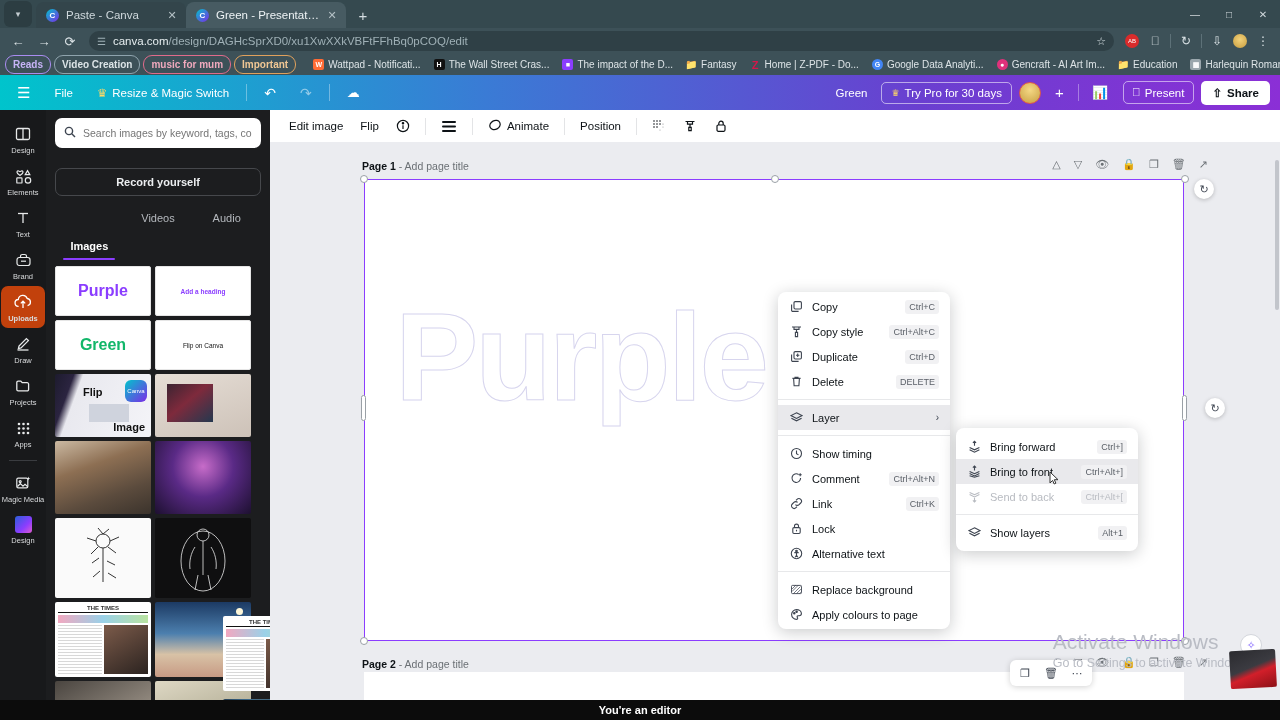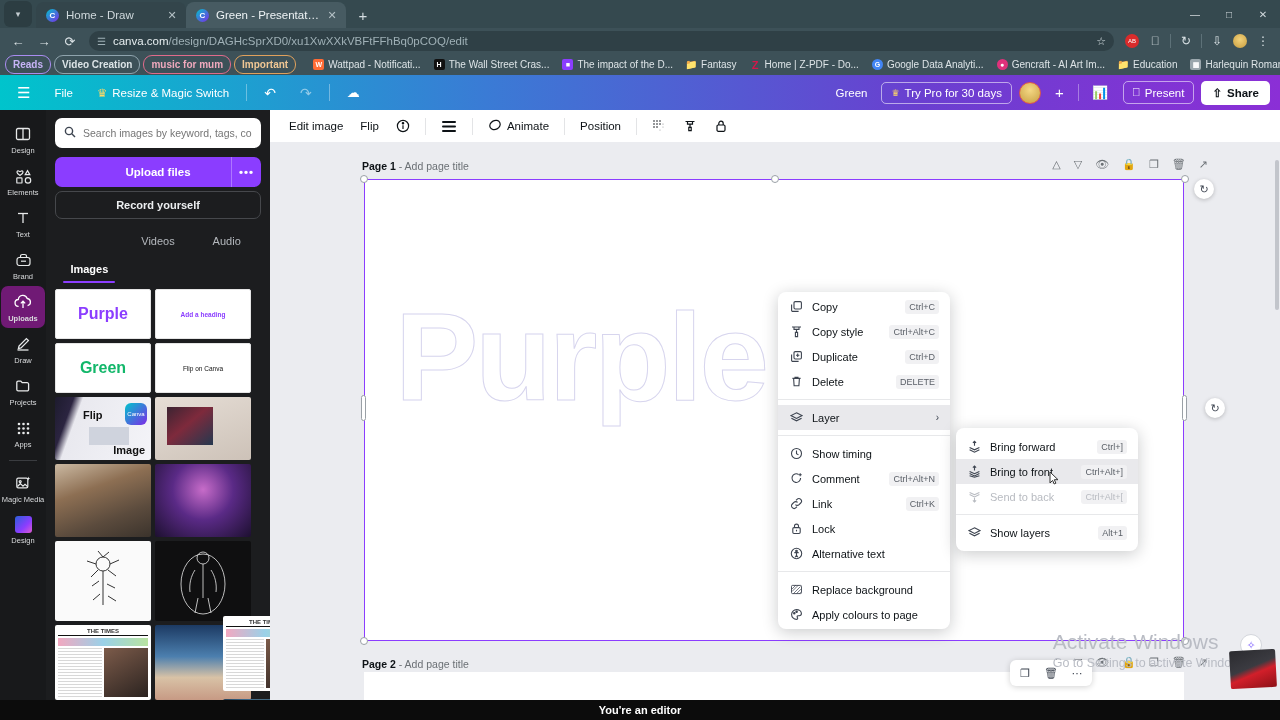--- a/index.html
+++ b/index.html
@@ -112,21 +112,21 @@
      display:flex;align-items:center;gap:5px;}
 
   
   .rail {
     position: absolute; top: 110px; left: 0; width: 46px; height: 610px;
     background: #18191b; color: #e7e9ea;
     display: flex; flex-direction: column; align-items: center; padding-top: 8px;
   }
   .rail-item { width: 44px; padding: 7px 0 5px; display:flex; flex-direction:column;
       align-items:center; gap: 3px; font-size: 7.5px; color:#d8dadc; }
-  .rail-item.active { background:#701a75; border-radius:7px; }
+  .rail-item.active { background:#c2410c; border-radius:7px; }
   .rail-sep { width: 28px; height: 1px; background:#3a3c40; margin: 6px 0; }
   .rail-ico { width:18px;height:18px;display:flex;align-items:center;justify-content:center;}
 
   
   .panel {
     position: absolute; top: 110px; left: 46px; width: 224px; height: 610px;
     background: #1c1d1f; padding: 8px 9px 0;
     overflow: hidden;
   }
   .search-box {
@@ -139,21 +139,21 @@
   }
   .upload-btn {
     margin-top: 9px; height: 30px; background:#8b3dff; border-radius:7px;
     color:#fff; font-size: 11.5px; font-weight:700; display:flex;
     align-items:center; justify-content:center; position:relative;
   }
   .upload-btn .dots { position:absolute; right:0; top:0; bottom:0; width:30px;
     border-left:1px solid rgba(255,255,255,.3); display:flex;
     align-items:center;justify-content:center; letter-spacing:1px;}
   .record-btn {
-    margin-top: 4px; height: 28px; border:1px solid #46484c; border-radius:7px;
+    margin-top: 20px; height: 28px; border:1px solid #46484c; border-radius:7px;
     color:#eceef0; font-size: 11px; font-weight:700;
     display:flex;align-items:center;justify-content:center;
   }
   .ptabs { margin-top: 10px; display:flex; }
   .ptab { flex:1; text-align:center; font-size: 11px; color:#b4b8bd;
       padding: 6px 0 8px; position:relative; }
   .ptab.active { color:#fff; font-weight:700;margin-top:28px; }
   .ptab.active::after { content:''; position:absolute; left:12%; right:12%;
       bottom:0; height:2.5px; background:#8b3dff; border-radius:2px; }
   .grid { margin-top: 6px; display:flex; gap: 4px; }
@@ -262,21 +262,21 @@
 </style>
 </head>
 <body>
 
 <div class="app">
 
   <div class="browser-tabbar">
     <div class="tab-listbtn">▾</div>
     <div class="tab inactive" style="margin-left:4px;">
       <span class="favicon">C</span>
-      <span class="tlabel">Home - Draw</span>
+      <span class="tlabel">Paste - Canva</span>
       <span class="tclose">✕</span>
     </div>
     <div class="tab active">
       <span class="favicon">C</span>
       <span class="tlabel">Green - Presentation</span>
       <span class="tclose">✕</span>
     </div>
     <div class="newtab">+</div>
     <div class="wincontrols">
       <div>—</div>
@@ -503,24 +503,20 @@
 
   <div class="panel">
     <div class="search-box">
       <span>
         <svg width="12" height="12" viewBox="0 0 12 12" fill="none" stroke="#3d4450" stroke-width="1.4">
             <circle cx="5" cy="5" r="3.6"></circle>
             <line x1="7.8" y1="7.8" x2="11" y2="11"></line>
           </svg>
       </span>
       <input type="text" placeholder="Search images by keyword, tags, colour" style="">
-    </div>
-    <div class="upload-btn">
-      <span>Upload files</span>
-      <span class="dots">•••</span>
     </div>
     <div class="record-btn">Record yourself</div>
     <div class="ptabs">
       <div class="ptab active">Images</div>
       <div class="ptab">Videos</div>
       <div class="ptab">Audio</div>
     </div>
 
     <div class="grid">
       <div class="gcol" style="width:96px;">

